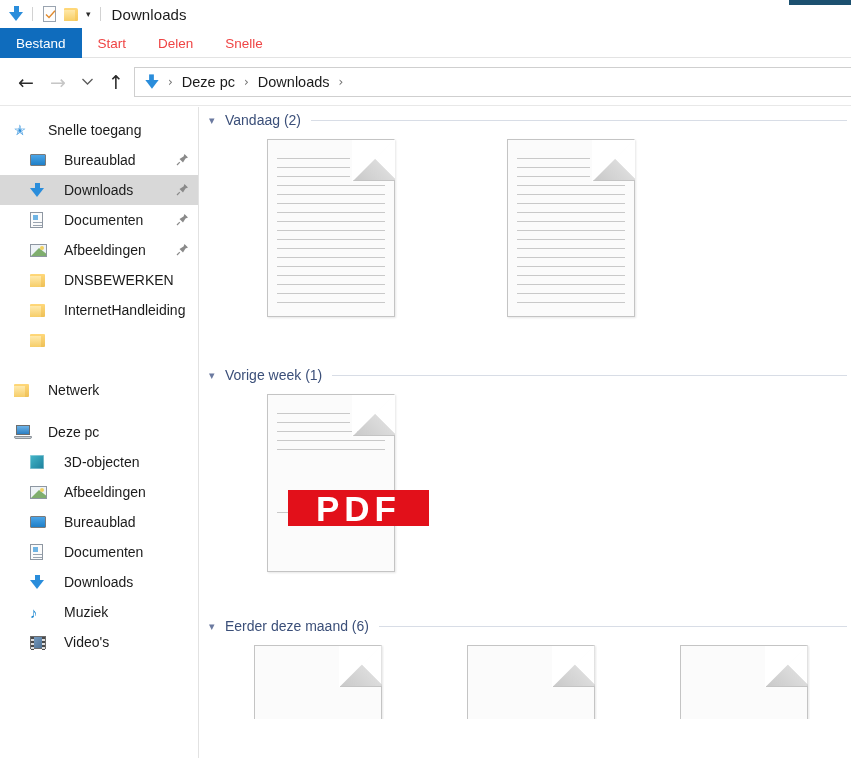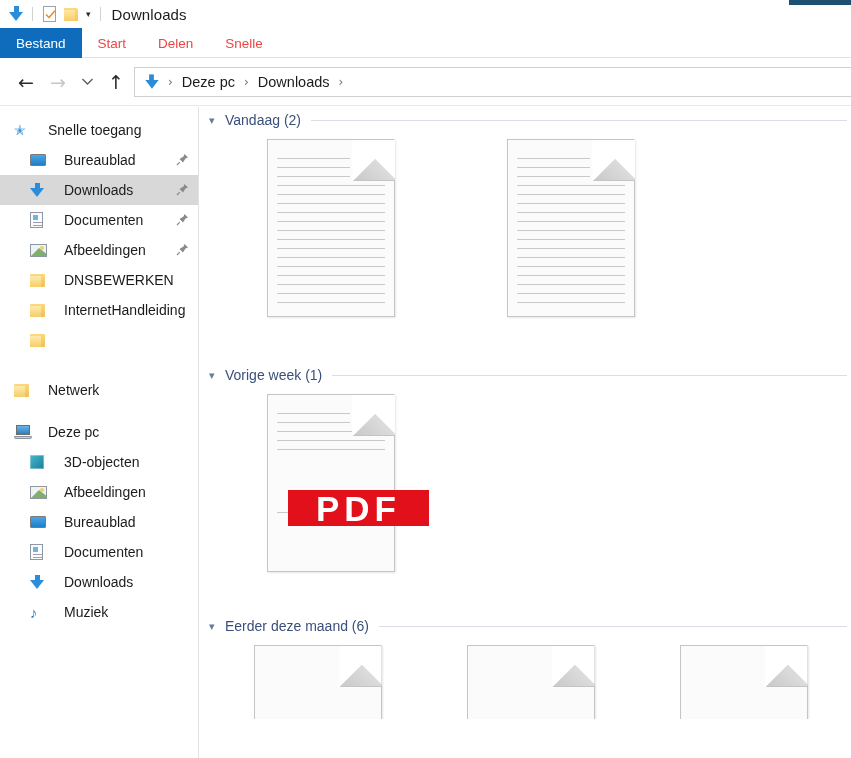--- a/index.html
+++ b/index.html
@@ -503,20 +503,26 @@
       <div class="nav-lbl">Downloads</div>
     </div>
 
     <div class="nav-row lvl1">
       <div class="nav-ico">
           <span class="i-note">♪</span>
         </div>
       <div class="nav-lbl">Muziek</div>
     </div>
 
+    <div class="nav-row lvl1">
+      <div class="nav-ico">
+          <div class="i-video"></div>
+        </div>
+      <div class="nav-lbl">Video's</div>
+    </div>
 
 
     <div class="spacer12"></div>
 
   </div>
 
   <div class="content">
 
     <div class="group-hdr">
       <div class="gh-chev">▾</div>

